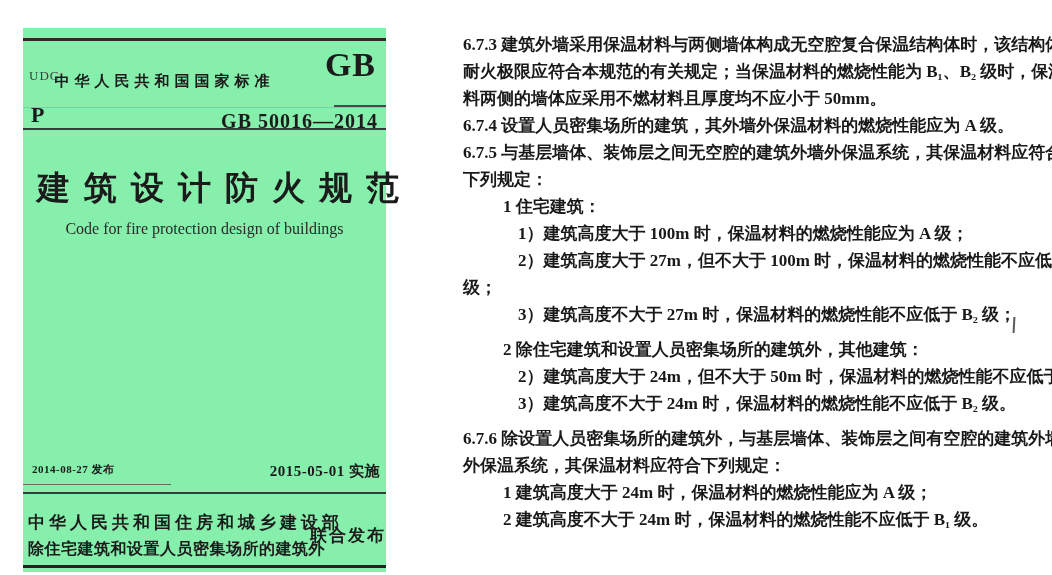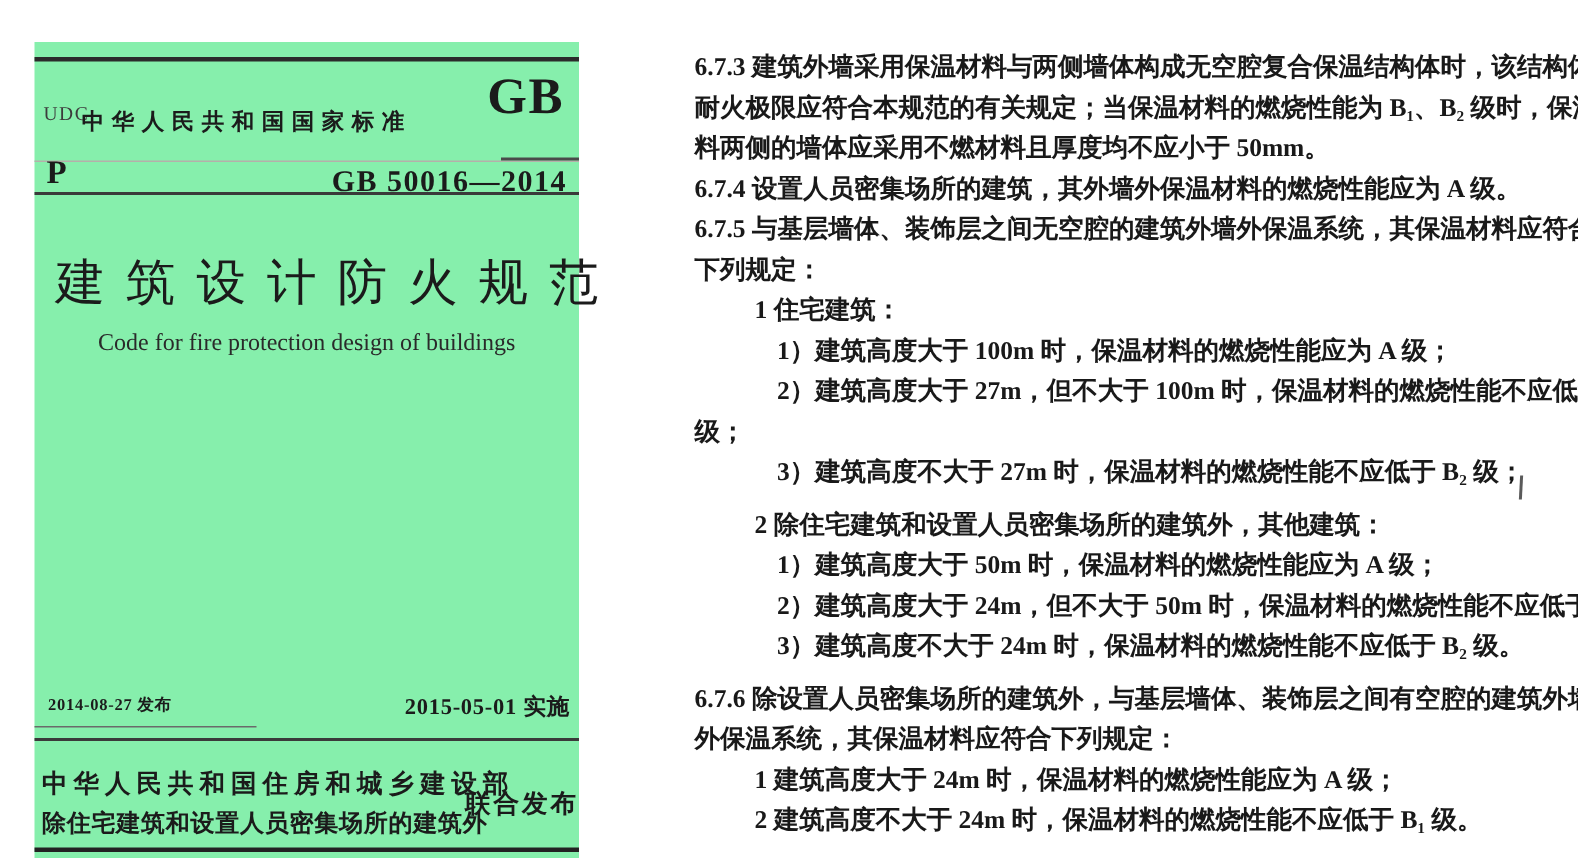--- a/index.html
+++ b/index.html
@@ -16,21 +16,21 @@
   .rule-dates-partial { position:absolute; left:0; top:456px; width:148px; height:1px; background:#6a6a6a; }
   .rule-dates { top:464px; height:2px; background:#3a3a3a; }
   .rule-bottom { top:537px; height:4px; height:3px; background:#222; }
 
   .udc { position:absolute; left:6px; top:40px; font-size:13px; color:#3c3c3c; letter-spacing:1px; }
   .std-label { position:absolute; left:0; top:44px; width:78%; text-align:center; font-size:15px; font-weight:600; letter-spacing:5px; white-space:nowrap; }
   .gb-mark { position:absolute; right:10px; top:18px; font-size:34px; font-weight:700; letter-spacing:1px; }
   .class-code { position:absolute; left:8px; top:74px; font-size:22px; font-weight:600; }
   .std-number { position:absolute; right:8px; top:82px; font-size:20px; font-weight:700; letter-spacing:1px; }
 
-  .title-cn { position:absolute; left:0; top:138px; width:100%; text-align:center; font-size:33px; font-weight:400; letter-spacing:14px; padding-left:14px; white-space:nowrap; }
+  .title-cn { position:absolute; left:0; top:138px; width:100%; text-align:center; font-size:33px; font-weight:700; letter-spacing:14px; padding-left:14px; white-space:nowrap; }
   .title-en { position:absolute; left:0; top:192px; width:100%; text-align:center; font-size:16px; color:#2a2a2a; }
 
   .date-issue { position:absolute; left:9px; top:434px; font-size:11px; font-weight:600; letter-spacing:0.5px; }
   .date-impl { position:absolute; right:6px; top:434px; font-size:15px; font-weight:600; letter-spacing:0.5px; }
 
   .pub1 { position:absolute; left:5px; top:483px; font-size:17px; font-weight:700; letter-spacing:4px; white-space:nowrap; }
   .pub2 { position:absolute; left:5px; top:511px; font-size:16px; font-weight:700; letter-spacing:0.5px; white-space:nowrap; }
   .joint { position:absolute; right:0px; top:496px; font-size:17px; font-weight:700; letter-spacing:2px; }
 
   
@@ -81,21 +81,20 @@
   <div class="ln">料两侧的墙体应采用不燃材料且厚度均不应小于 50mm。</div>
   <div class="ln">6.7.4  设置人员密集场所的建筑，其外墙外保温材料的燃烧性能应为 A 级。</div>
   <div class="ln">6.7.5  与基层墙体、装饰层之间无空腔的建筑外墙外保温系统，其保温材料应符合</div>
   <div class="ln">下列规定：</div>
   <div class="ln i1">1  住宅建筑：</div>
   <div class="ln i2">1）建筑高度大于 100m 时，保温材料的燃烧性能应为 A 级；</div>
   <div class="ln i2">2）建筑高度大于 27m，但不大于 100m 时，保温材料的燃烧性能不应低于 B₁</div>
   <div class="ln">级；</div>
   <div class="ln i2">3）建筑高度不大于 27m 时，保温材料的燃烧性能不应低于 B₂ 级；</div>
   <div class="ln i1 gap">2  除住宅建筑和设置人员密集场所的建筑外，其他建筑：</div>
-  <div class="ln i2">1）建筑高度大于 50m 时，保温材料的燃烧性能应为 A 级；</div>
   <div class="ln i2">2）建筑高度大于 24m，但不大于 50m 时，保温材料的燃烧性能不应低于 B₁ 级；</div>
   <div class="ln i2">3）建筑高度不大于 24m 时，保温材料的燃烧性能不应低于 B₂ 级。</div>
   <div class="ln gap">6.7.6  除设置人员密集场所的建筑外，与基层墙体、装饰层之间有空腔的建筑外墙</div>
   <div class="ln">外保温系统，其保温材料应符合下列规定：</div>
   <div class="ln i1">1  建筑高度大于 24m 时，保温材料的燃烧性能应为 A 级；</div>
   <div class="ln i1">2  建筑高度不大于 24m 时，保温材料的燃烧性能不应低于 B₁ 级。</div>
 </div>
 
 <div class="artifact"></div>
 

